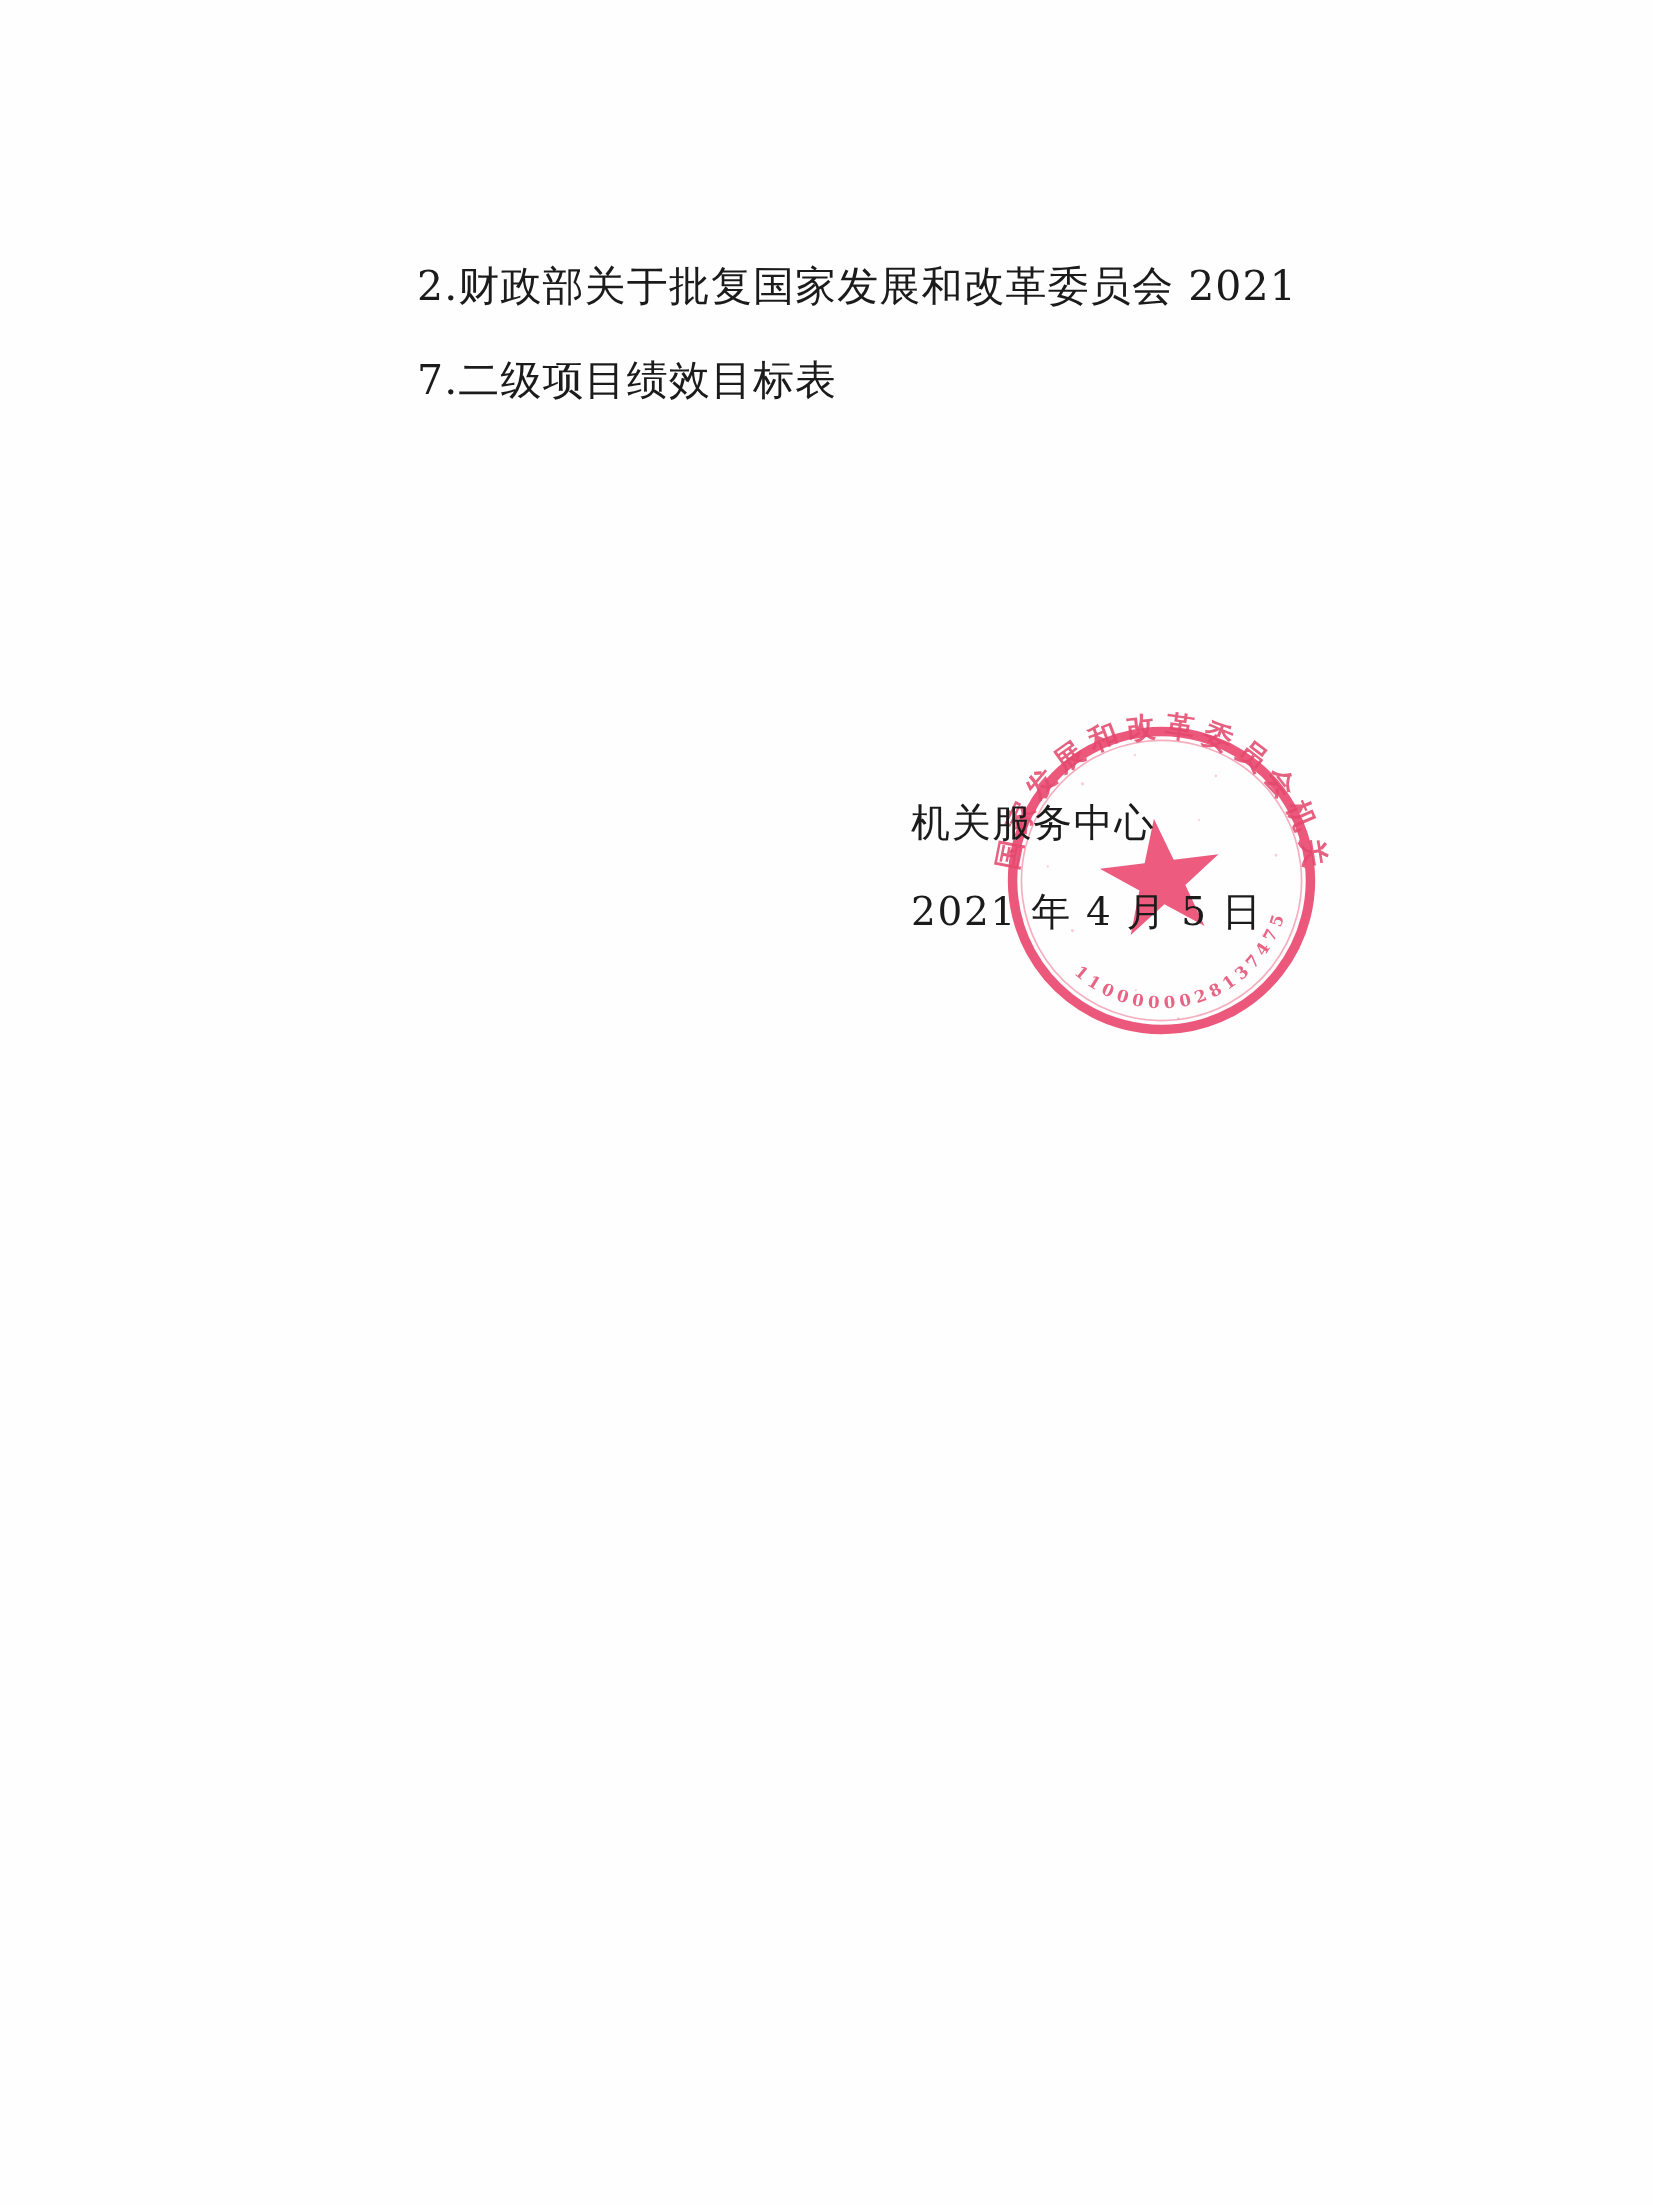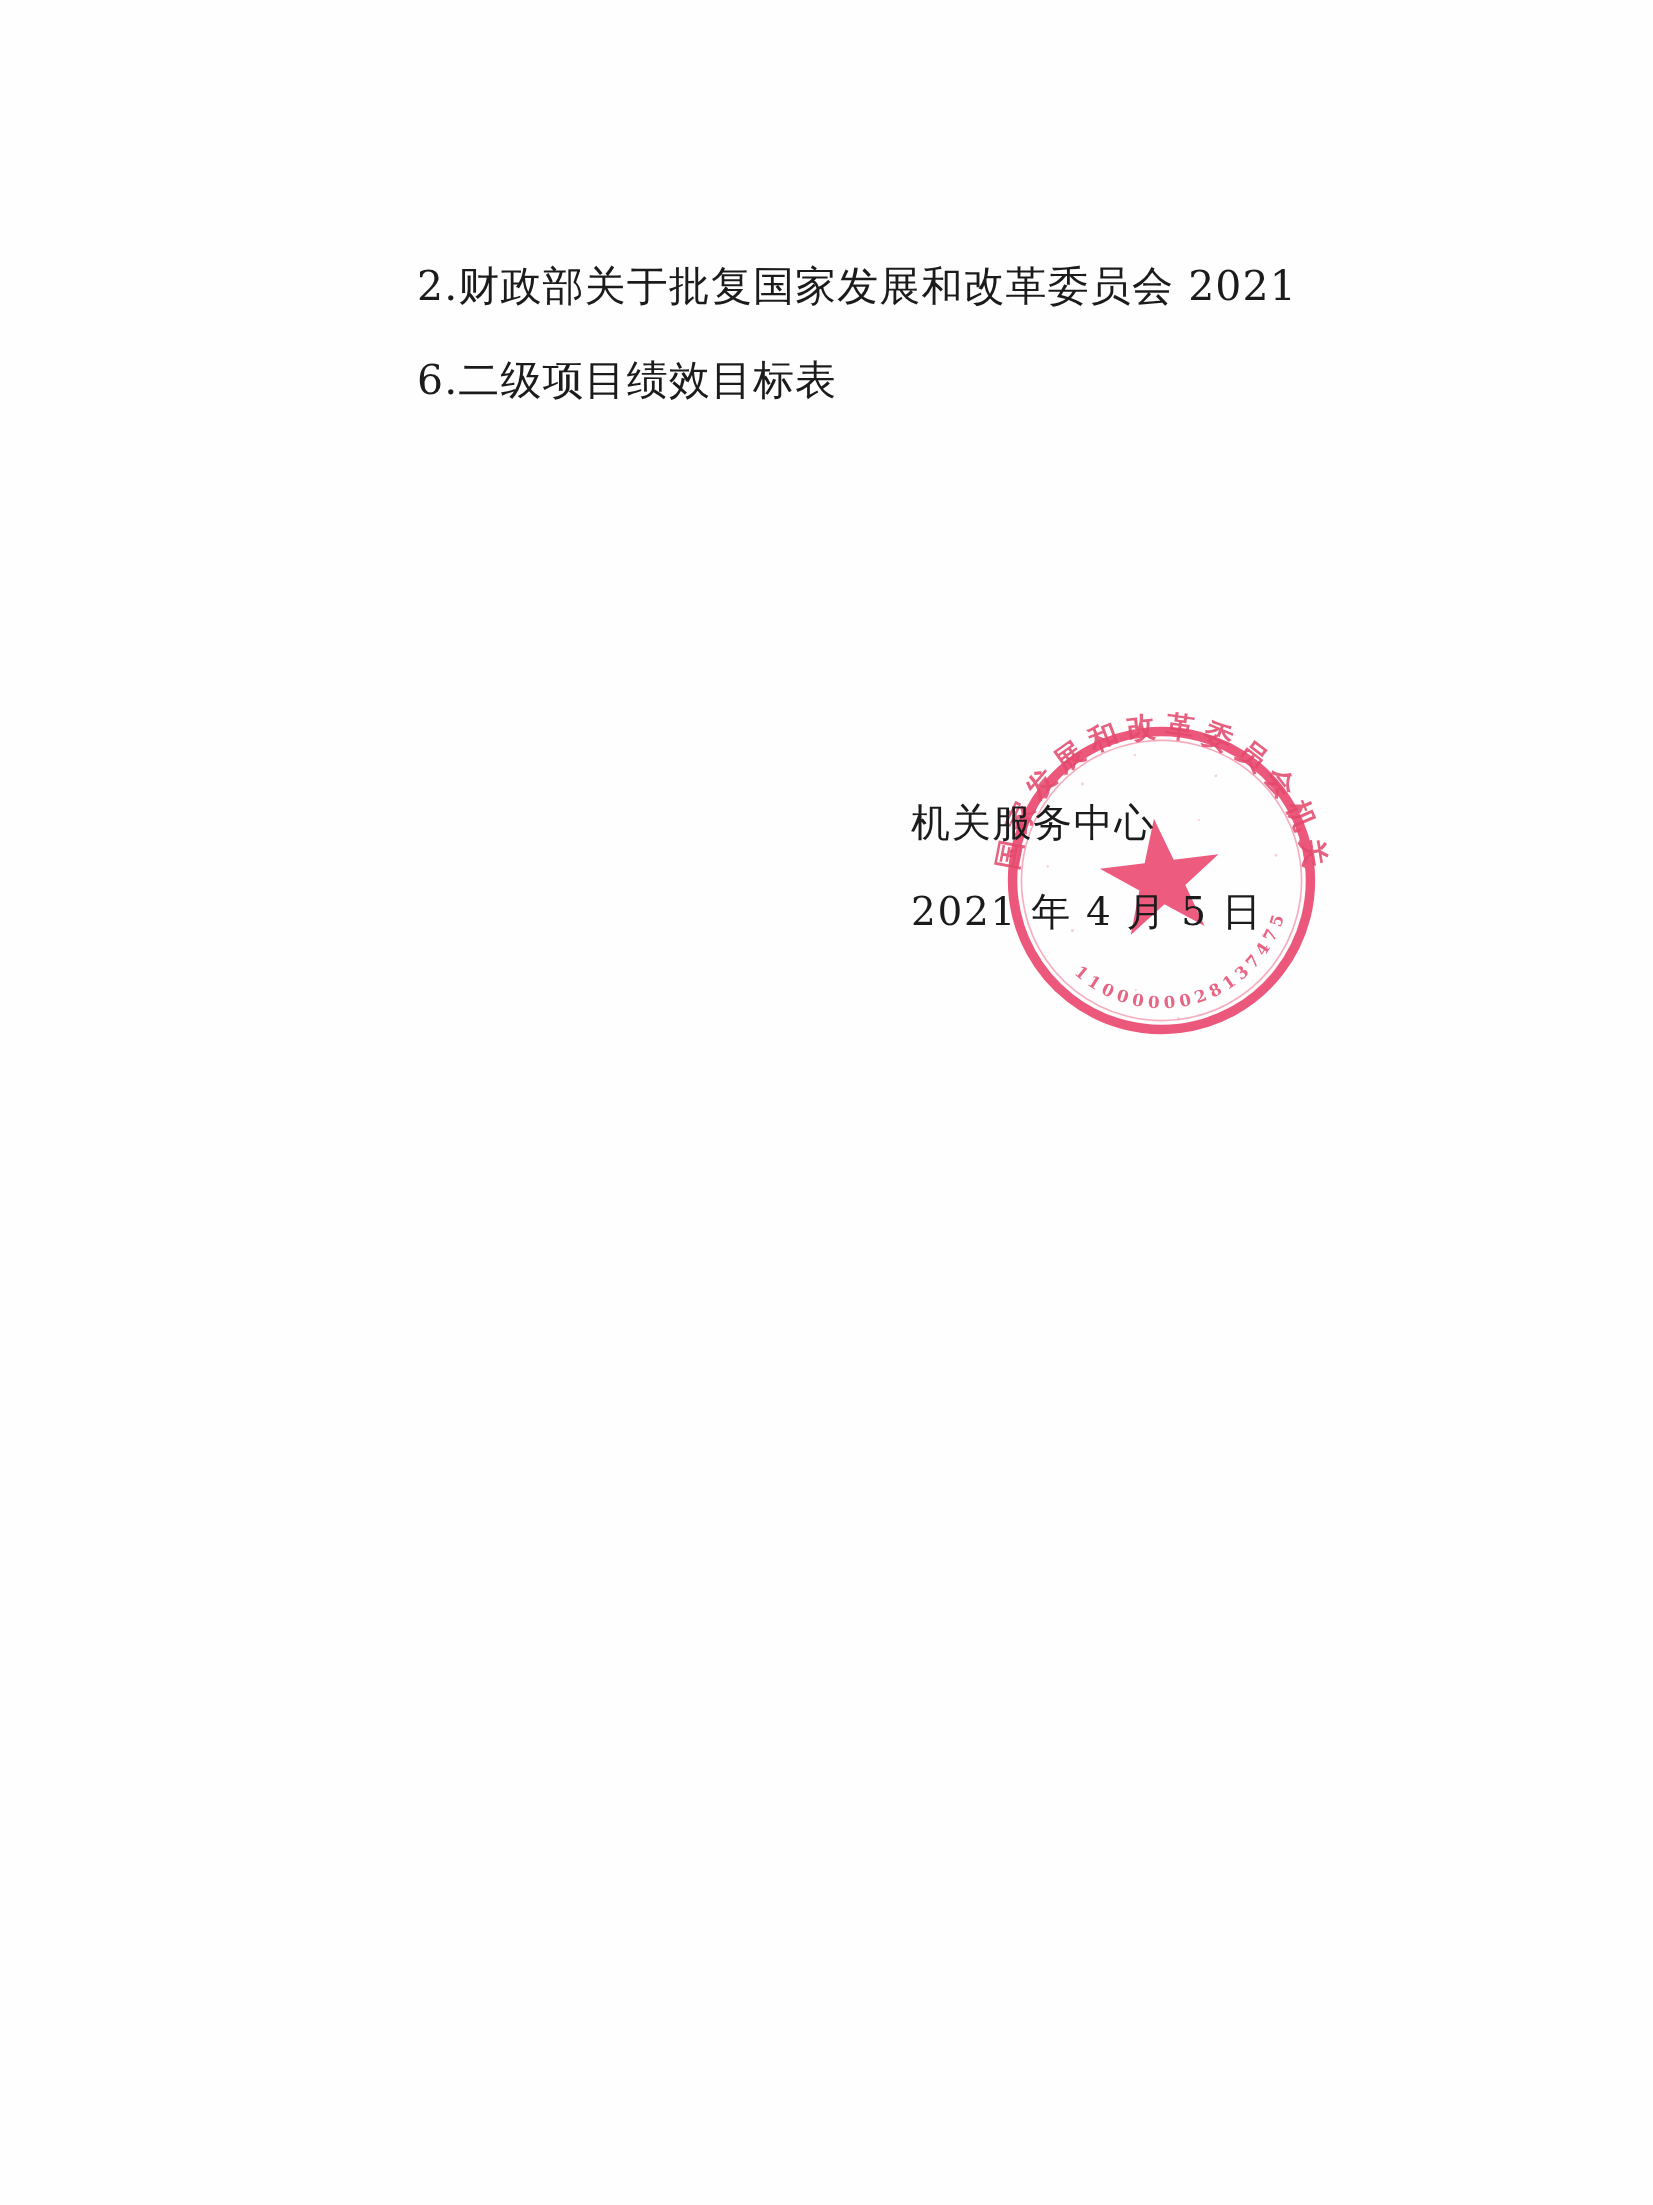--- a/index.html
+++ b/index.html
@@ -80,21 +80,21 @@
     font-weight: bold;
   }
 </style>
 </head>
 <body>
 
 <div class="page">
 
   <div class="doc-body">
     <div class="doc-line">2.财政部关于批复国家发展和改革委员会 2021</div>
-    <div class="doc-line">6.二级项目绩效目标表</div>
+    <div class="doc-line">7.二级项目绩效目标表</div>
   </div>
 
   <div class="seal">
     <svg width="389" height="389" viewBox="0 0 700 700" xmlns="http://www.w3.org/2000/svg">
       <defs>
         <path id="arcpath" d="M 90,350 A 260,260 0 1 1 610,350"></path>
         <path id="arcpath2" d="M 120,350 A 230,230 0 1 0 580,350"></path>
       </defs>
 
       <circle cx="350" cy="350" r="268" fill="none" stroke="#e8315c" stroke-width="17" opacity="0.92"></circle>

